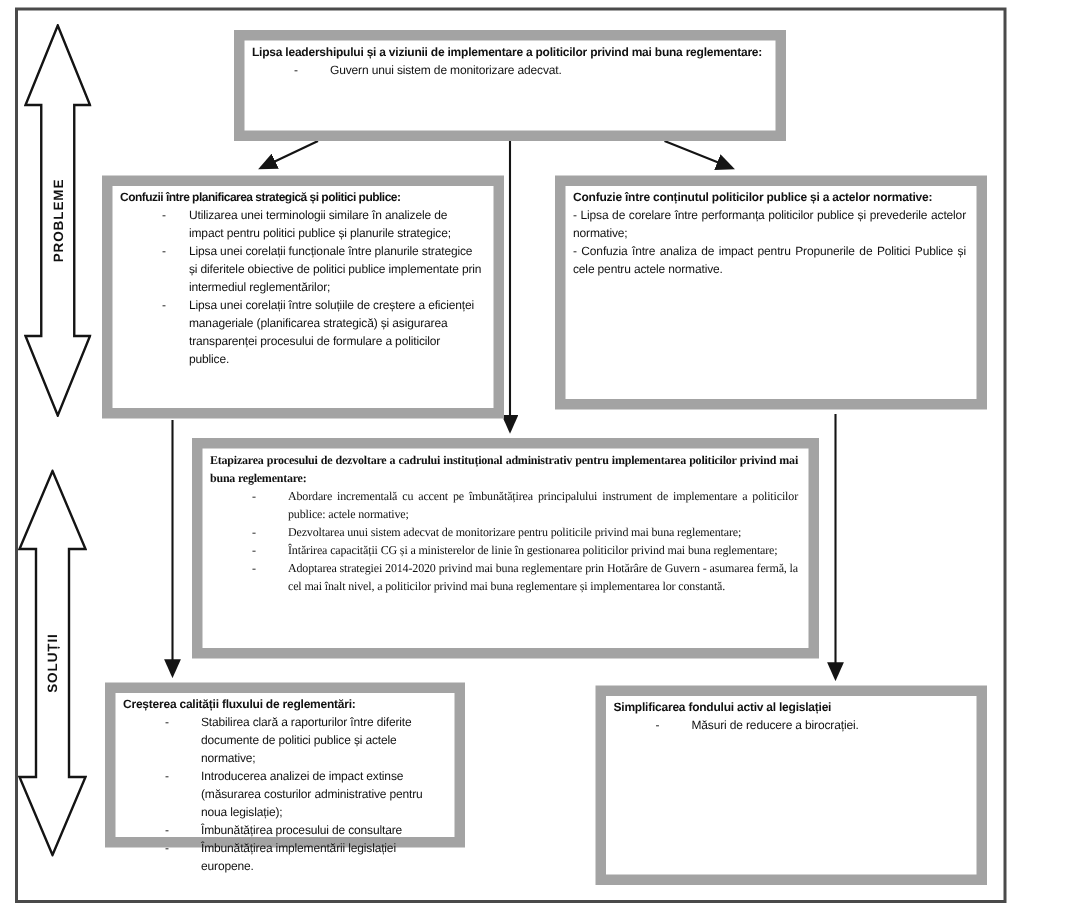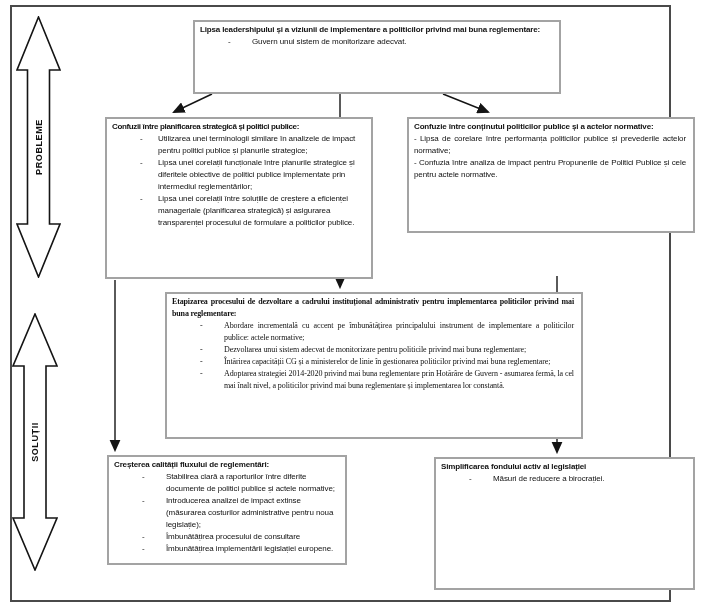--- a/index.html
+++ b/index.html
@@ -2,33 +2,33 @@
 <html><head>
 <meta charset="utf-8">
 <style>
   html,body{margin:0;padding:0;background:#fff;}
   .canvas{
     position:relative;width:728px;height:615px;background:#fff;overflow:hidden;
     font-family:"Liberation Sans","DejaVu Sans",sans-serif;
     font-size:8px;line-height:12px;color:#111;
   }
   .frame{position:absolute;left:10px;top:5px;width:657px;height:593px;border:2px solid #4a4a4a;}
-  .box{position:absolute;background:#fff;border:2px solid #a3a3a3;padding:2px 7px 2px 5px;box-sizing:border-box;margin-left:37px;}
+  .box{position:absolute;background:#fff;border:7px solid #a3a3a3;padding:2px 7px 2px 5px;box-sizing:border-box;}
   .box-title{font-weight:bold;letter-spacing:-0.15px;}
   .box--left .box-title{letter-spacing:-0.35px;}
   .justify .box-title,.justify .item{text-align:justify;}
   ul.items{margin:0;padding:0;list-style:none;}
   ul.items.indent .item{position:relative;padding-left:46px;}
   ul.items.indent.wide .item{padding-left:52px;}
   ul.items.indent .item::before{content:"-";position:absolute;left:28px;top:0;}
   ul.items.inline .item{padding-left:0;}
   .item{letter-spacing:-0.1px;}
   #box-top{left:156px;top:20px;width:368px;height:74px;}
   #box-left{left:68px;top:117px;width:268px;height:162px;}
-  #box-right{left:370px;top:117px;width:288px;height:116px;}
+  #box-right{left:370px;top:117px;width:288px;height:156px;}
   #box-middle{left:128px;top:292px;width:418px;height:147px;font-family:Liberation Serif, serif;}
   #box-bottom-left{left:70px;top:455px;width:240px;height:110px;}
   #box-bottom-right{left:397px;top:457px;width:261px;height:133px;}
   .connectors{position:absolute;left:0;top:0;pointer-events:none;}
   .side-arrow{position:absolute;}
   #arrow-problems{left:16px;top:16px;}
   #arrow-solutions{left:12px;top:313px;}
   .vlabel{
     position:absolute;width:100px;text-align:center;
     font-weight:bold;font-size:9px;letter-spacing:0.6px;

